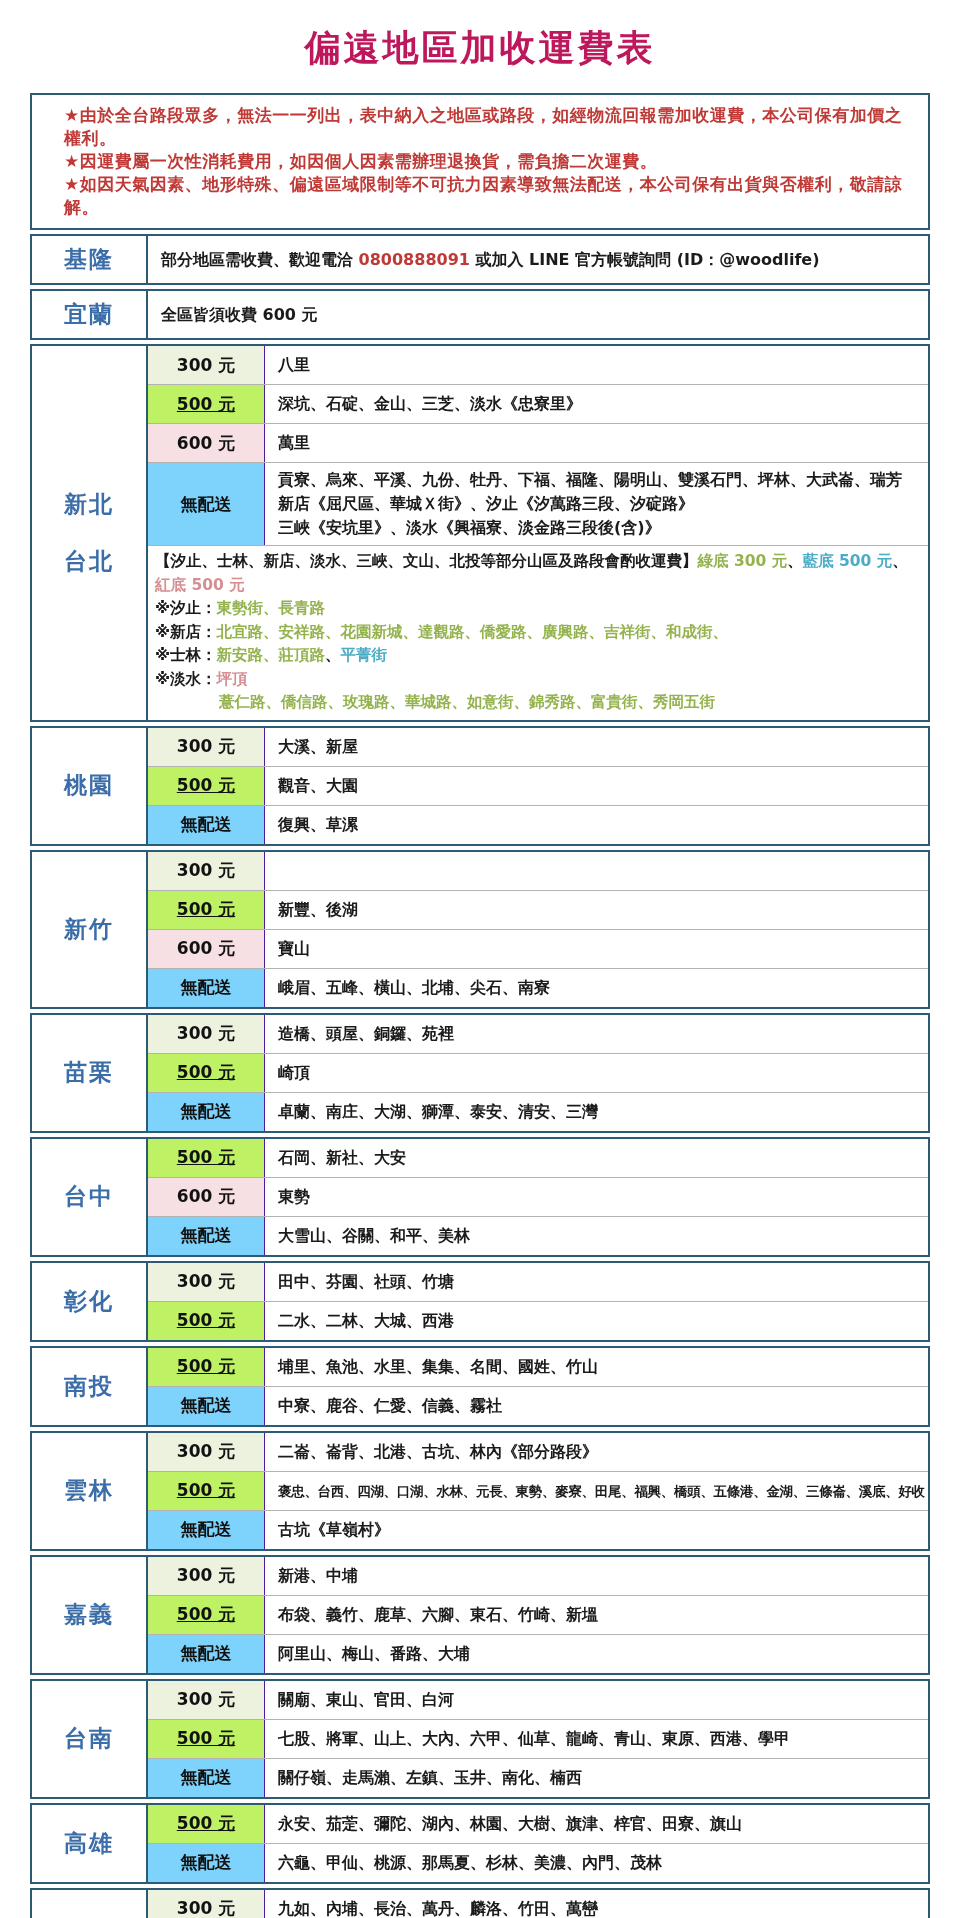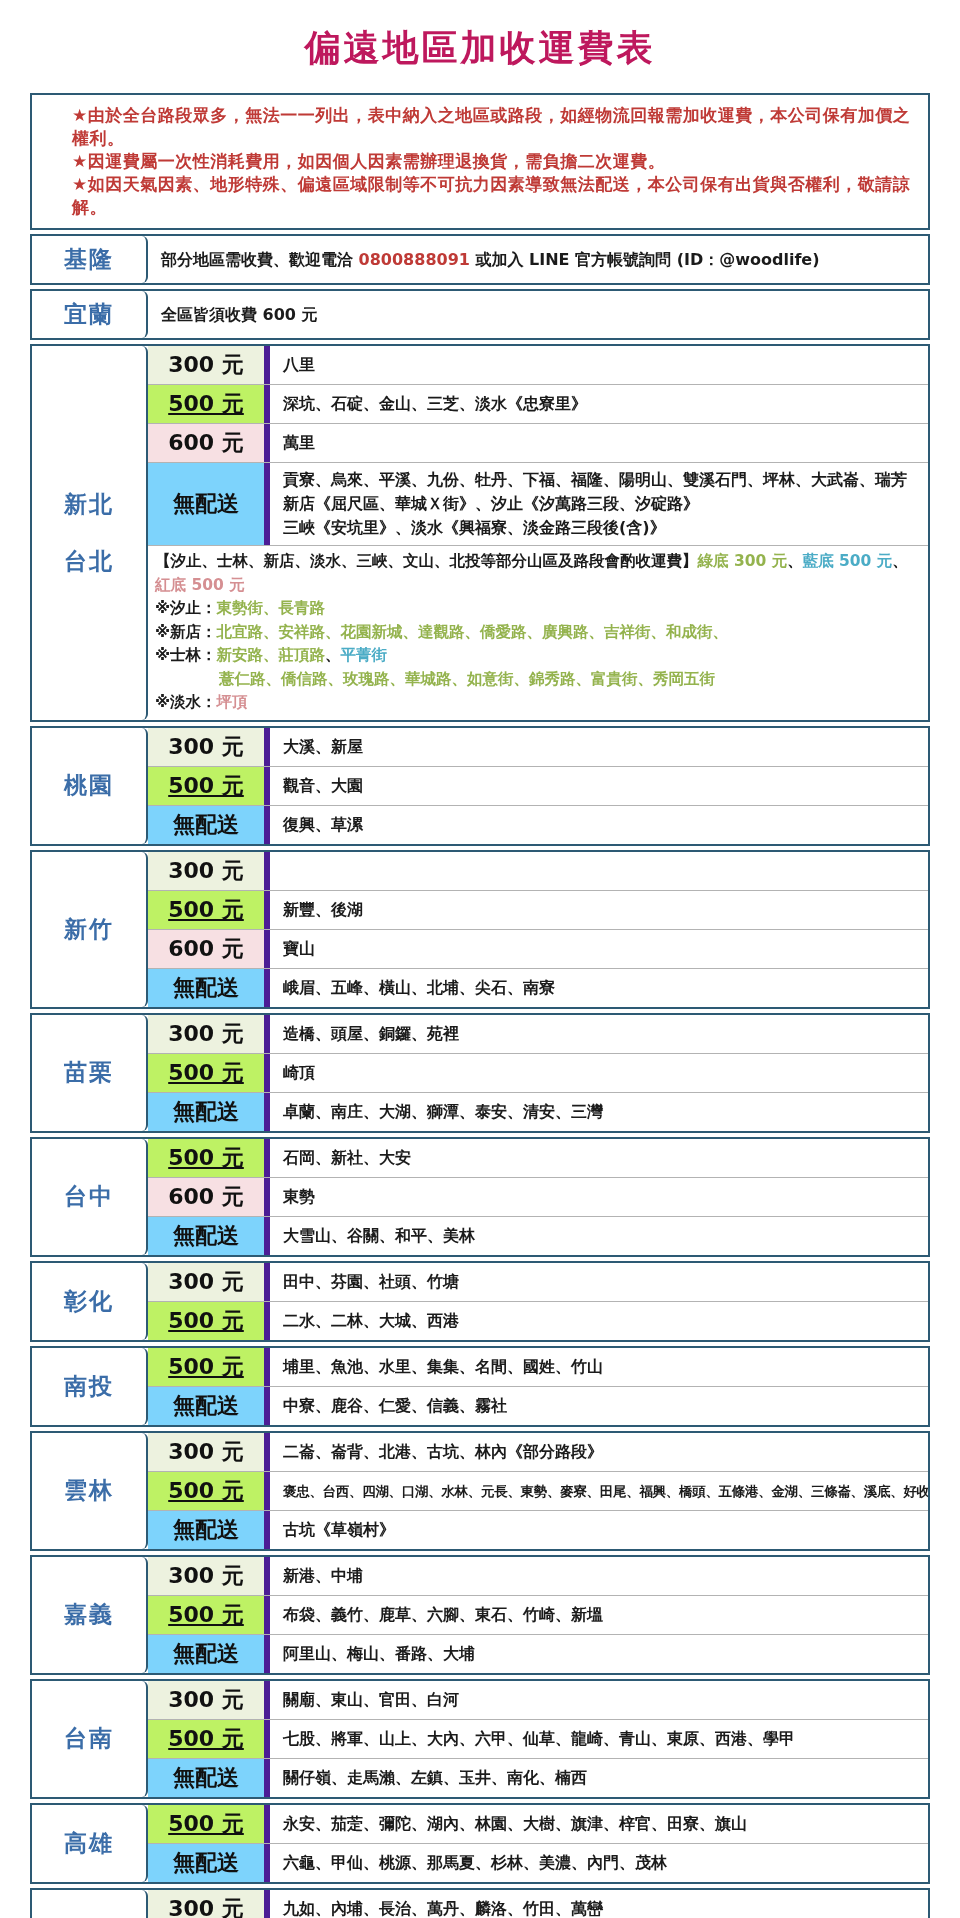--- a/index.html
+++ b/index.html
@@ -8,43 +8,43 @@
     font-family:"DejaVu Sans","Liberation Sans",sans-serif;
     font-weight:bold; color:#1b1b1b;
     -webkit-font-smoothing:antialiased;
   }
   .title{
     text-align:center; font-size:36px; letter-spacing:3px;
     color:#be185d; padding:24px 0 20px 0;
   }
   .tablewrap{ width:900px; margin:0 auto 0 30px; }
   .notes{
-    border:2px solid #2d5a74; padding:9px 10px 9px 40px; margin-bottom:4px;
+    border:2px solid #2d5a74; padding:9px 10px 9px 32px; margin-bottom:4px;
     background:#ffffff;
   }
   .note-line{
     color:#bf3a36; font-size:17px; line-height:23px; letter-spacing:0.5px;
   }
   .section{
     border:2px solid #2d5a74; display:flex; margin-bottom:4px; background:#fff;
   }
   .region{
     width:114px; flex:0 0 114px; border-right:2px solid #2d5a74;
     display:flex; flex-direction:column; align-items:center; justify-content:center;
-    gap:26px; color:#3b6da8; font-size:23px; letter-spacing:2px;border-radius:6px;
+    gap:26px; color:#3b6da8; font-size:23px; letter-spacing:2px;
   }
   .rows{ flex:1 1 auto; display:flex; flex-direction:column; min-width:0; }
   .row{ display:flex; border-bottom:1px solid #b3b3b3; min-width:0; }
   .row:last-child{ border-bottom:none; }
   .row.r-fee{ min-height:38px; }
   .row.r-info{ min-height:47px; }
   .fee{
-    width:116px; flex:0 0 116px; border-right:6px solid #4c1d95;
+    width:116px; flex:0 0 116px; border-right:1px solid #4c1d95;
     display:flex; align-items:center; justify-content:center;
-    font-size:22px; color:#111;
+    font-size:17px; color:#111;
   }
   .t300{ background:#edf2df; }
   .t500{ background:#bef264;text-decoration:underline; }
   .t600{ background:#f7e0e3; }
   .tnone{ background:#7dd3fc; }
   .content{
     flex:1 1 auto; min-width:0; display:flex; flex-direction:column; justify-content:center;
     padding:5px 6px 5px 13px; font-size:16px; line-height:24px; color:#1b1b1b;
   }
   .content.clip{ white-space:nowrap; overflow:hidden; font-size:13.5px; letter-spacing:-0.3px; }
@@ -126,22 +126,22 @@
               <div class="sline">新店《屈尺區、華城Ｘ街》、汐止《汐萬路三段、汐碇路》</div>
               <div class="sline">三峽《安坑里》、淡水《興福寮、淡金路三段後(含)》</div>
             </div>
           </div>
           <div class="row">
             <div class="subnote">
               <span class="sline"><span class="c-black">【汐止、士林、新店、淡水、三峽、文山、北投等部分山區及路段會酌收運費】</span><span class="c-green">綠底 300 元</span><span class="c-black">、</span><span class="c-blue">藍底 500 元</span><span class="c-black">、</span><span class="c-pink">紅底 500 元</span></span>
               <span class="sline"><span class="c-black">※汐止：</span><span class="c-green">東勢街、長青路</span></span>
               <span class="sline"><span class="c-black">※新店：</span><span class="c-green">北宜路、安祥路、花園新城、達觀路、僑愛路、廣興路、吉祥街、和成街、</span></span>
               <span class="sline"><span class="c-black">※士林：</span><span class="c-green">新安路、莊頂路</span><span class="c-black">、</span><span class="c-blue">平菁街</span></span>
+              <span class="sline"><span class="c-black">※淡水：</span><span class="c-pink">坪頂</span></span>
               <span class="sline indent"><span class="c-green">薏仁路、僑信路、玫瑰路、華城路、如意街、錦秀路、富貴街、秀岡五街</span></span>
-              <span class="sline"><span class="c-black">※淡水：</span><span class="c-pink">坪頂</span></span>
             </div>
           </div>
         </div>
       </div>
       <div class="section">
         <div class="region">
           <div class="region-line">桃園</div>
         </div>
         <div class="rows">
           <div class="row r-fee">

